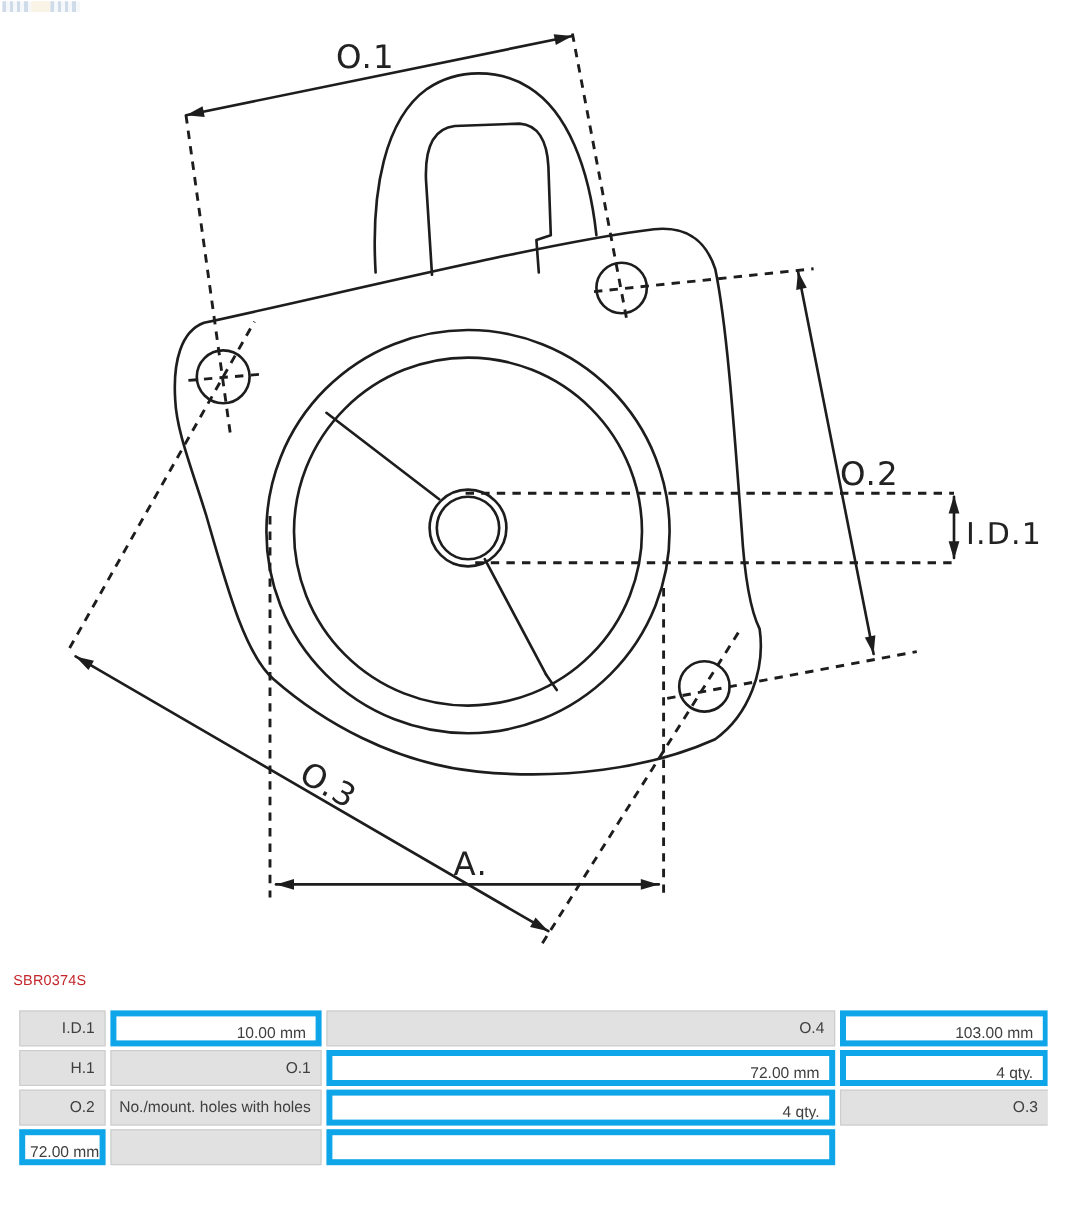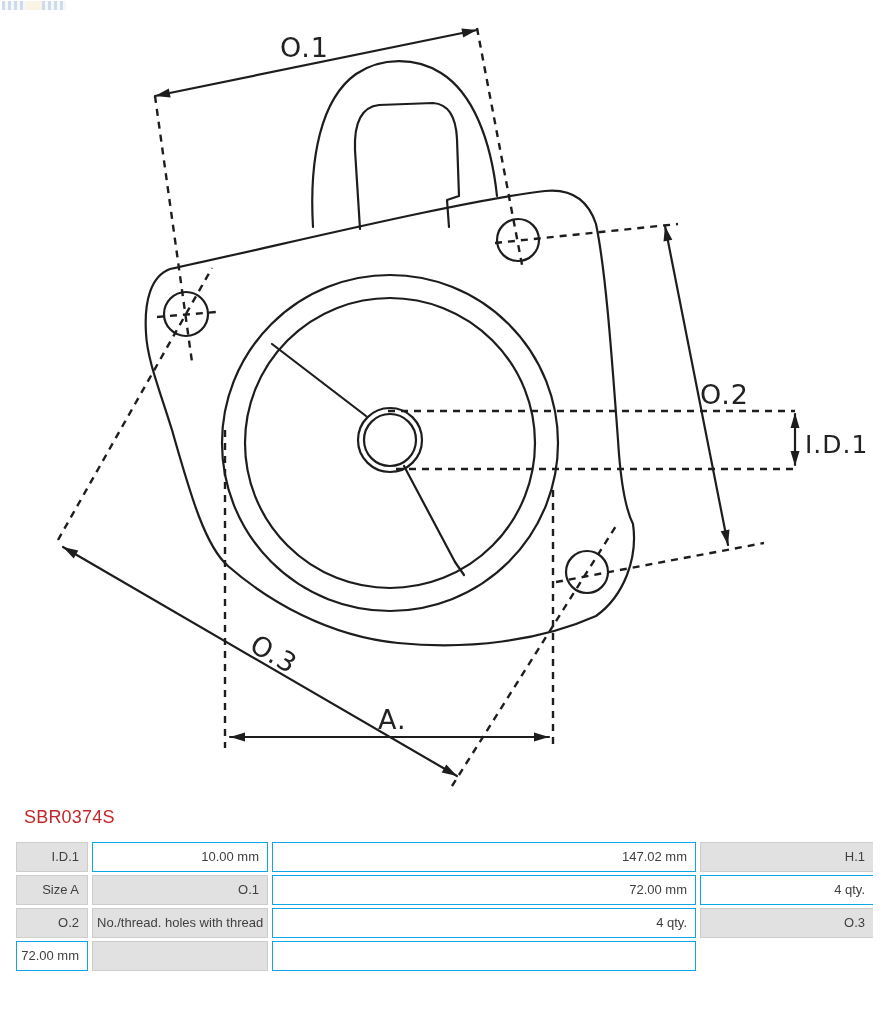--- a/index.html
+++ b/index.html
@@ -13,36 +13,36 @@
   .logo .c{width:16px;background:#f6ecd2;}
   
   .drawing{position:absolute;left:0;top:0;}
   .dim-label{
     font-family:"DejaVu Sans",sans-serif;font-size:27px;fill:#222;
     letter-spacing:1px;font-weight:400;
   }
   .id1-label{font-size:25px;}
   
   .code{
-    position:absolute;left:24px;top:806px;font-size:18px;line-height:22px;
+    position:absolute;left:11px;top:806px;font-size:12px;line-height:22px;
     color:#c4262b;letter-spacing:.2px;
   }
   
   .spec{
     position:absolute;left:16px;top:842px;width:857px;
     display:grid;grid-template-columns:72px 176px 424px 174px;
     column-gap:4px;row-gap:3px;
   }
   .cell{
     box-sizing:border-box;height:30px;line-height:28px;
     font-size:13px;color:#3f3f3f;text-align:right;padding:0 8px 0 4px;
     overflow:hidden;white-space:nowrap;
   }
   .lbl{background:#e1e1e1;border:1px solid #cdcdcd;}
-  .val{background:#ffffff;border:1px solid #0ea5e9;}
+  .val{background:#ffffff;border:5px solid #0ea5e9;}
 </style>
 </head>
 <body>
 
 <div class="page">
 
   <div class="logo">
     <span class="b"></span>
     <span class="c"></span>
     <span class="b"></span>
@@ -120,31 +120,31 @@
     <text class="dim-label" x="378" y="729">A.</text>
     <text class="dim-label id1-label" x="805" y="453">I.D.1</text>
   </svg>
 
   <div class="code">SBR0374S</div>
 
   <div class="spec">
 
     <div class="cell lbl">I.D.1</div>
     <div class="cell val">10.00 mm</div>
-    <div class="cell val">147.02 mm</div>
+    <div class="cell lbl">O.4</div>
+    <div class="cell val">103.00 mm</div>
 
     <div class="cell lbl">H.1</div>
-    <div class="cell lbl">Size A</div>
 
     <div class="cell lbl">O.1</div>
     <div class="cell val">72.00 mm</div>
     <div class="cell val">4 qty.</div>
 
     <div class="cell lbl">O.2</div>
-    <div class="cell lbl">No./thread. holes with thread</div>
+    <div class="cell lbl">No./mount. holes with holes</div>
     <div class="cell val">4 qty.</div>
 
     <div class="cell lbl">O.3</div>
     <div class="cell val">72.00 mm</div>
     <div class="cell lbl"></div>
     <div class="cell val"></div>
   </div>
 
 </div>
 

